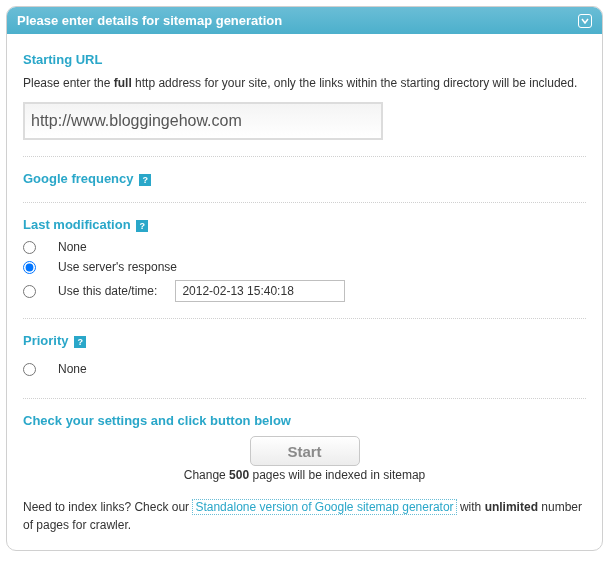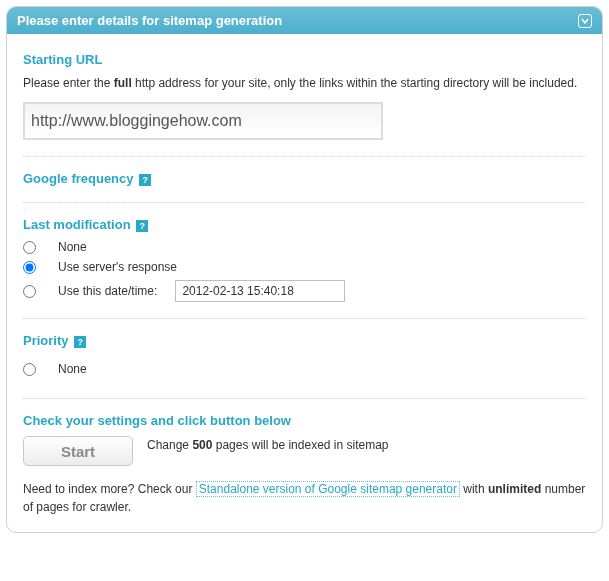--- a/index.html
+++ b/index.html
@@ -126,21 +126,21 @@
     font-family: inherit;
     cursor: pointer;
   }
   .note { font-size: 12px; color: #333; line-height:1.5; }
   a.link {
     color: #2aa7c9;
     text-decoration: none;
     border: 1px dotted #6abdd6;
     padding: 0 2px;
   }
-  .start-row { display:flex; align-items:flex-start; gap: 14px; margin: 8px 0 14px 0;}
+  .start-row { display:flex; align-items:center; margin: 8px 0 14px 0; flex-direction: column;}
 </style>
 </head>
 <body>
 
 <div class="panel">
   <div class="panel-header">
     <span>Please enter details for sitemap generation</span>
     <span class="collapse-icon">
       <svg width="8" height="8" viewBox="0 0 8 8">
           <path d="M1 2 L4 6 L7 2" fill="none" stroke="#fff" stroke-width="1.5"></path>
@@ -204,17 +204,17 @@
     
     <div class="section-title">Check your settings and click button below</div>
     <div class="start-row">
       <button class="start-btn">Start</button>
       <span class="note">
         <span>Change </span><b>500</b><span> pages will be indexed in sitemap</span>
       </span>
     </div>
 
     <div class="note">
-      <span>Need to index more? Check our </span><a href="#" class="link">Standalone version of Google sitemap generator</a><span> with </span><b>unlimited</b><span> number of pages for crawler.</span>
+      <span>Need to index links? Check our </span><a href="#" class="link">Standalone version of Google sitemap generator</a><span> with </span><b>unlimited</b><span> number of pages for crawler.</span>
     </div>
 
   </div>
 </div>
 
 </body></html>

